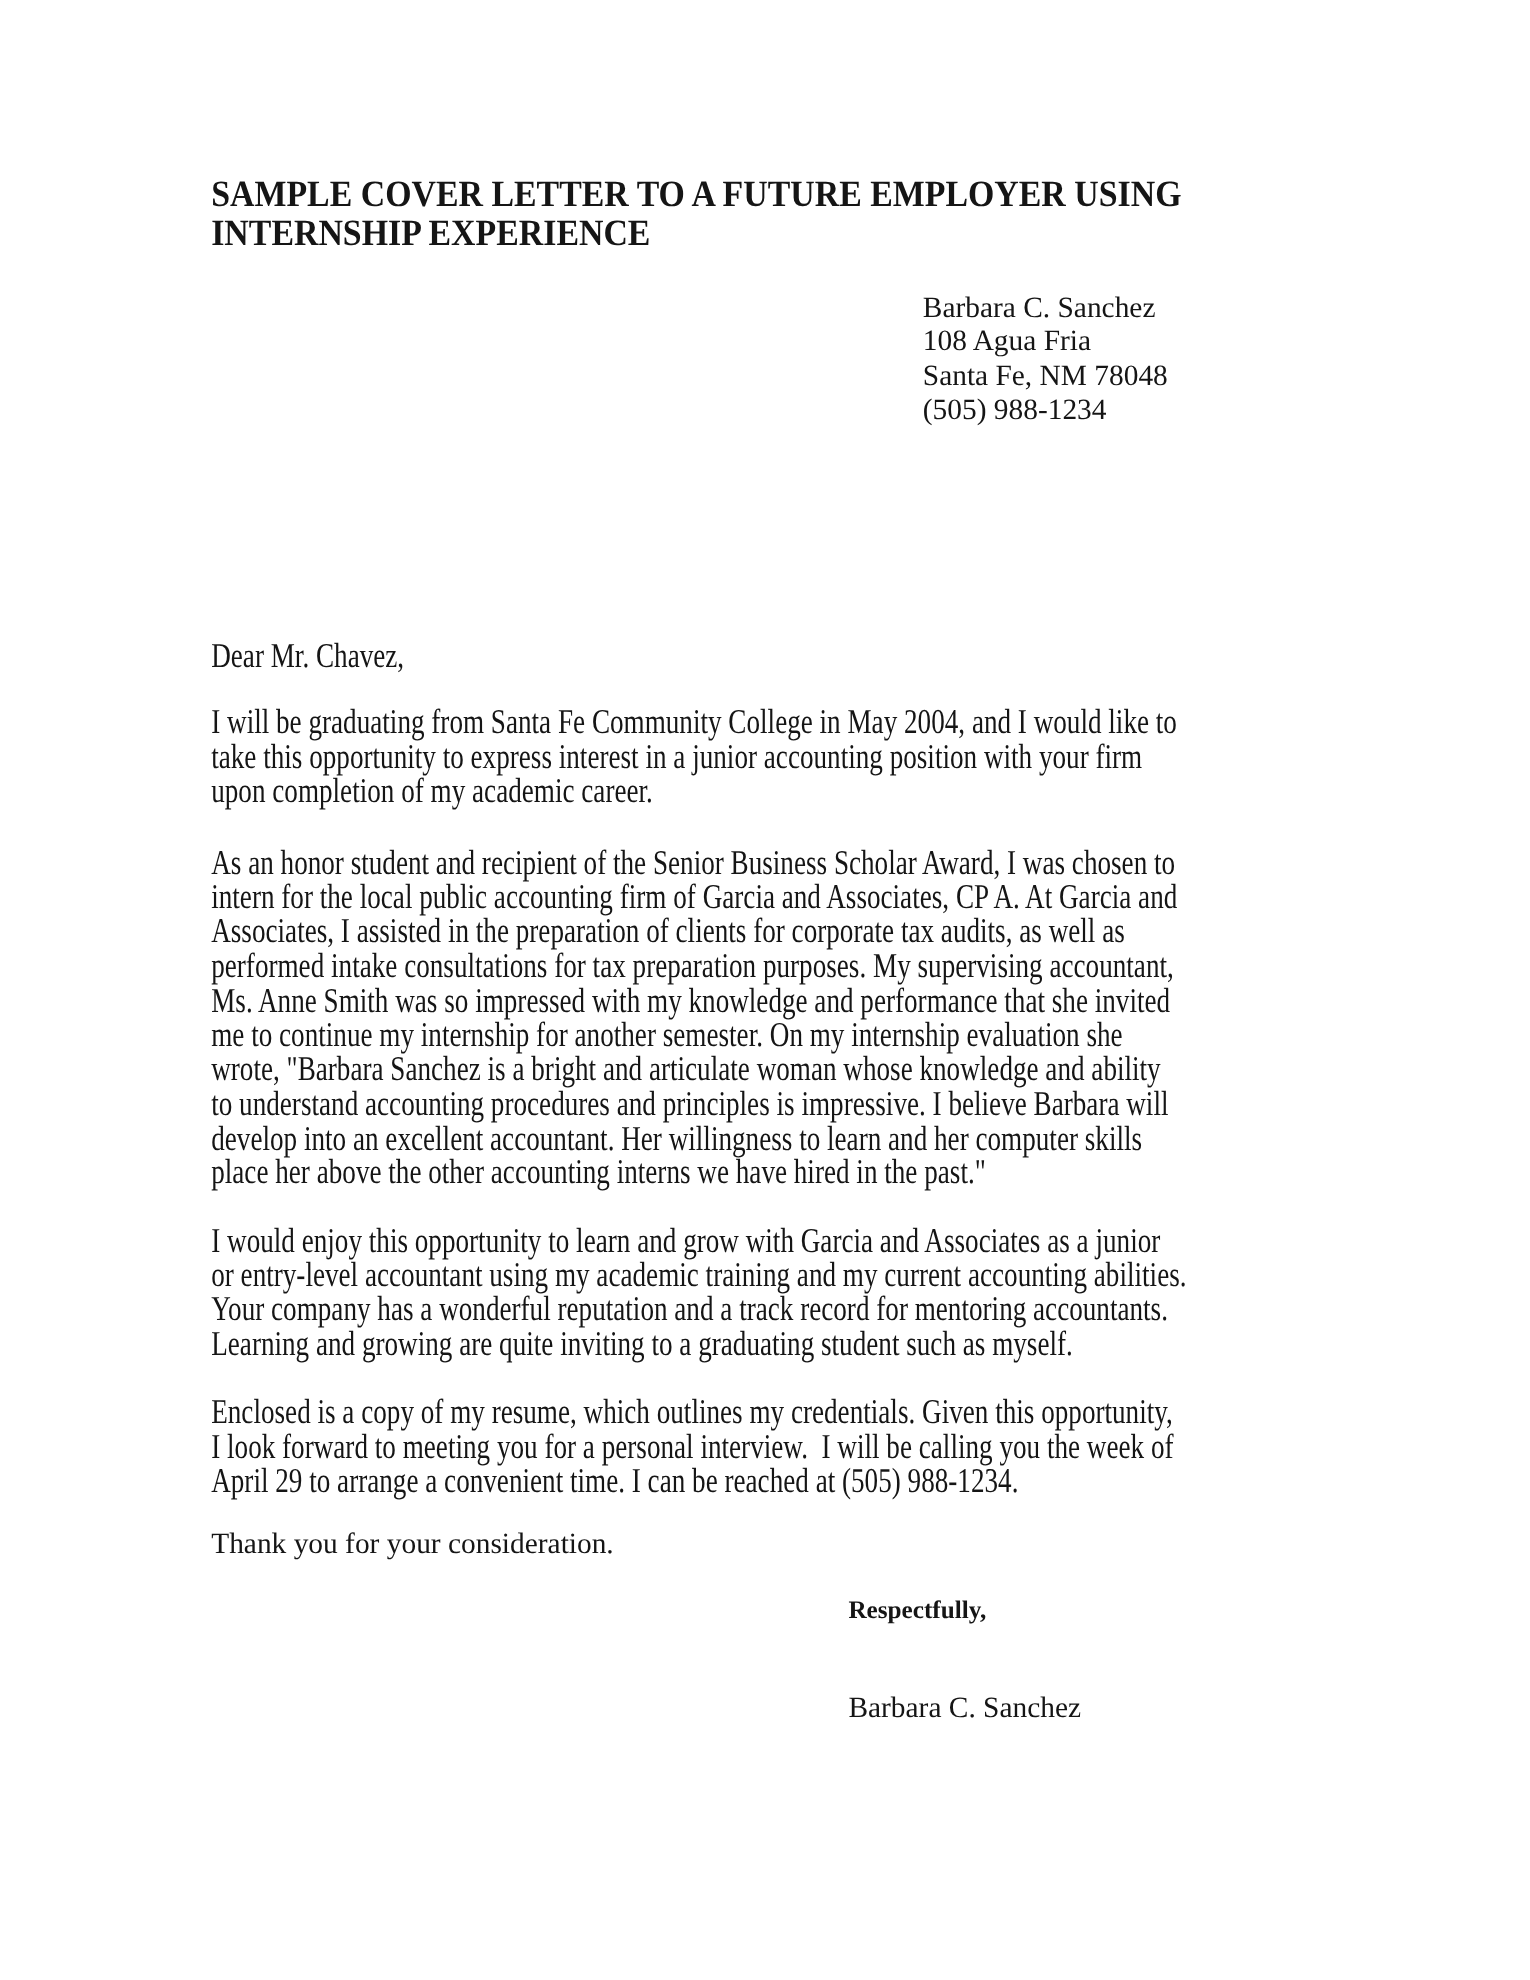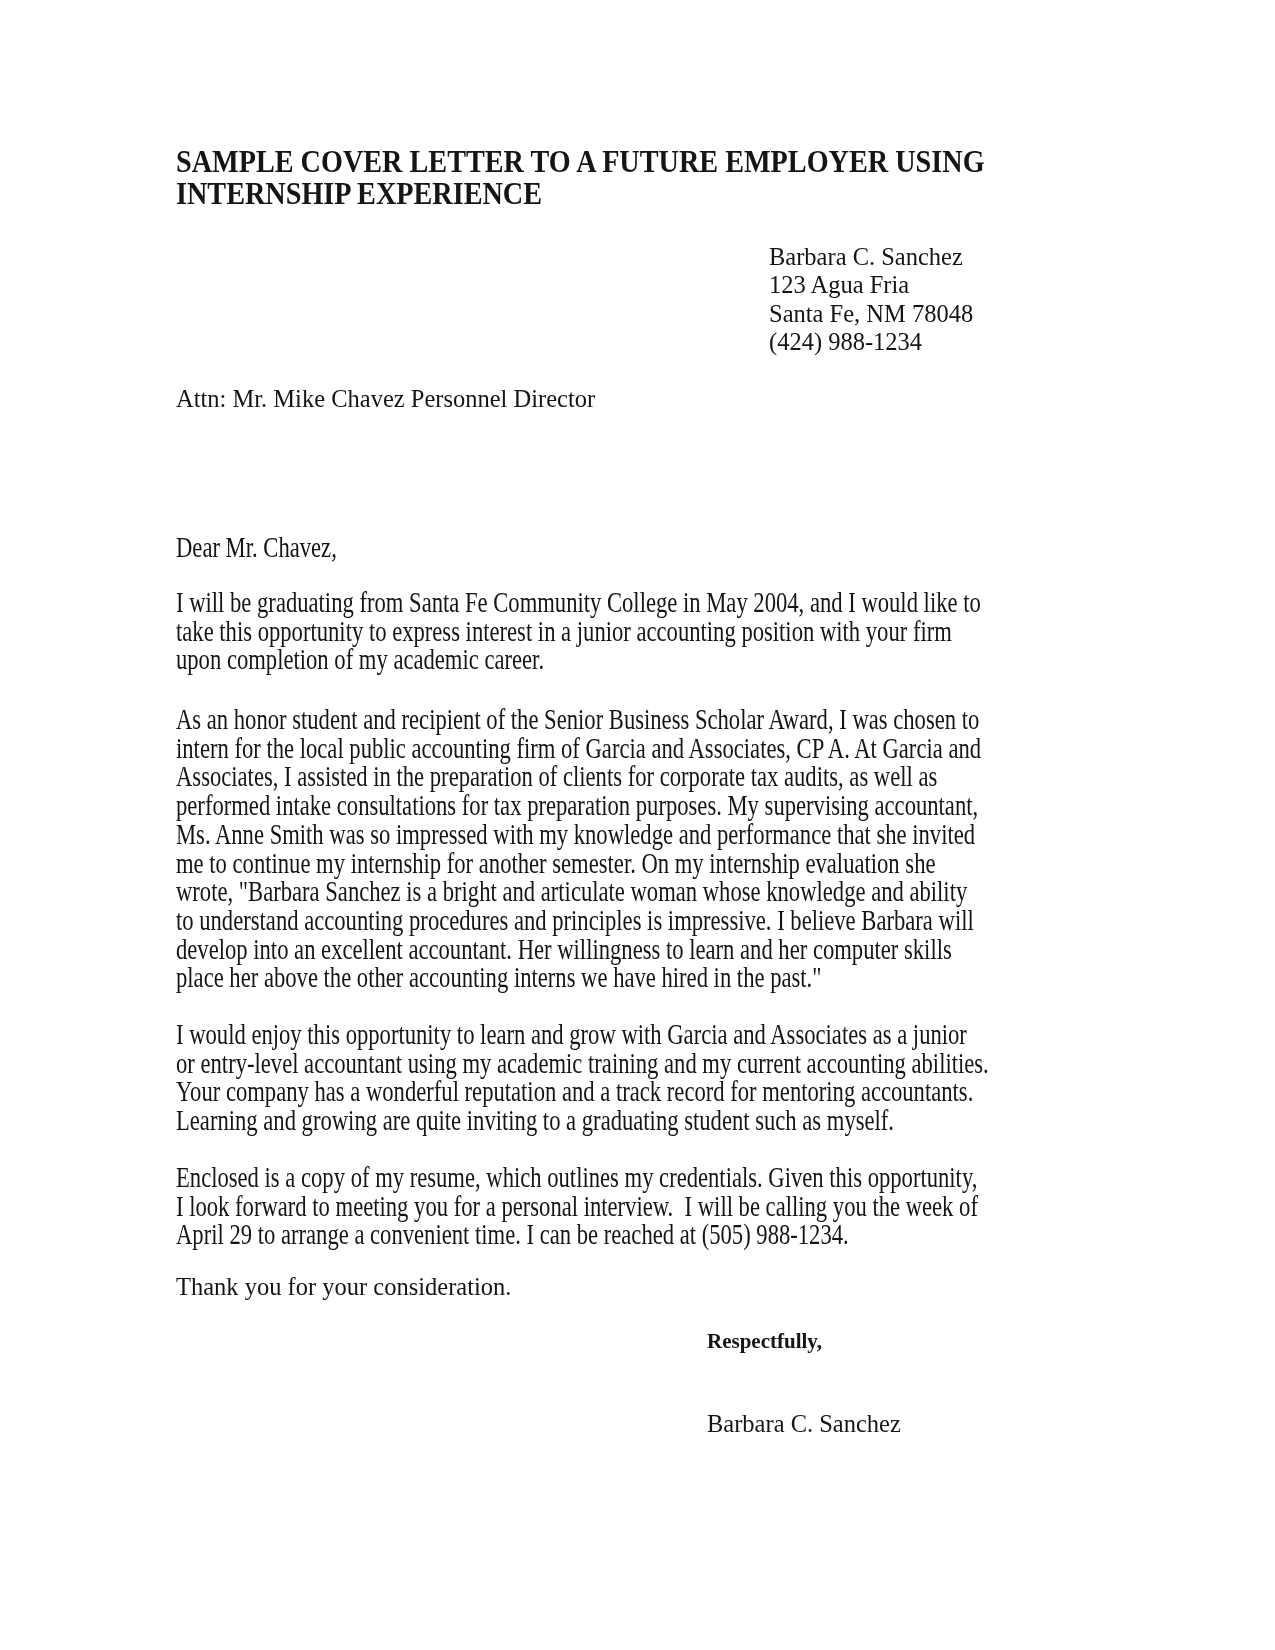--- a/index.html
+++ b/index.html
@@ -105,27 +105,26 @@
 
 <div class="page" style="background: rgb(255, 255, 255); color: rgb(21, 21, 21);">
 
   <h1 class="title">
     <div class="tline">SAMPLE COVER LETTER TO A FUTURE EMPLOYER USING</div>
     <div class="tline">INTERNSHIP EXPERIENCE</div>
   </h1>
 
   <div class="sender">
     <div class="line">Barbara C. Sanchez</div>
-    <div class="line">123 Agua Fria</div>
+    <div class="line">108 Agua Fria</div>
     <div class="line">Santa Fe, NM 78048</div>
-    <div class="line">(424) 988-1234</div>
+    <div class="line">(505) 988-1234</div>
   </div>
 
   <div class="dateblock">
-    <div class="line">Attn: Mr. Mike Chavez Personnel Director</div>
   </div>
 
   <div class="salutation condensed">Dear Mr. Chavez,</div>
 
   <div class="p1 condensed">
     <div class="line">I will be graduating from Santa Fe Community College in May 2004, and I would like to</div>
     <div class="line">take this opportunity to express interest in a junior accounting position with your firm</div>
     <div class="line">upon completion of my academic career.</div>
   </div>
 

